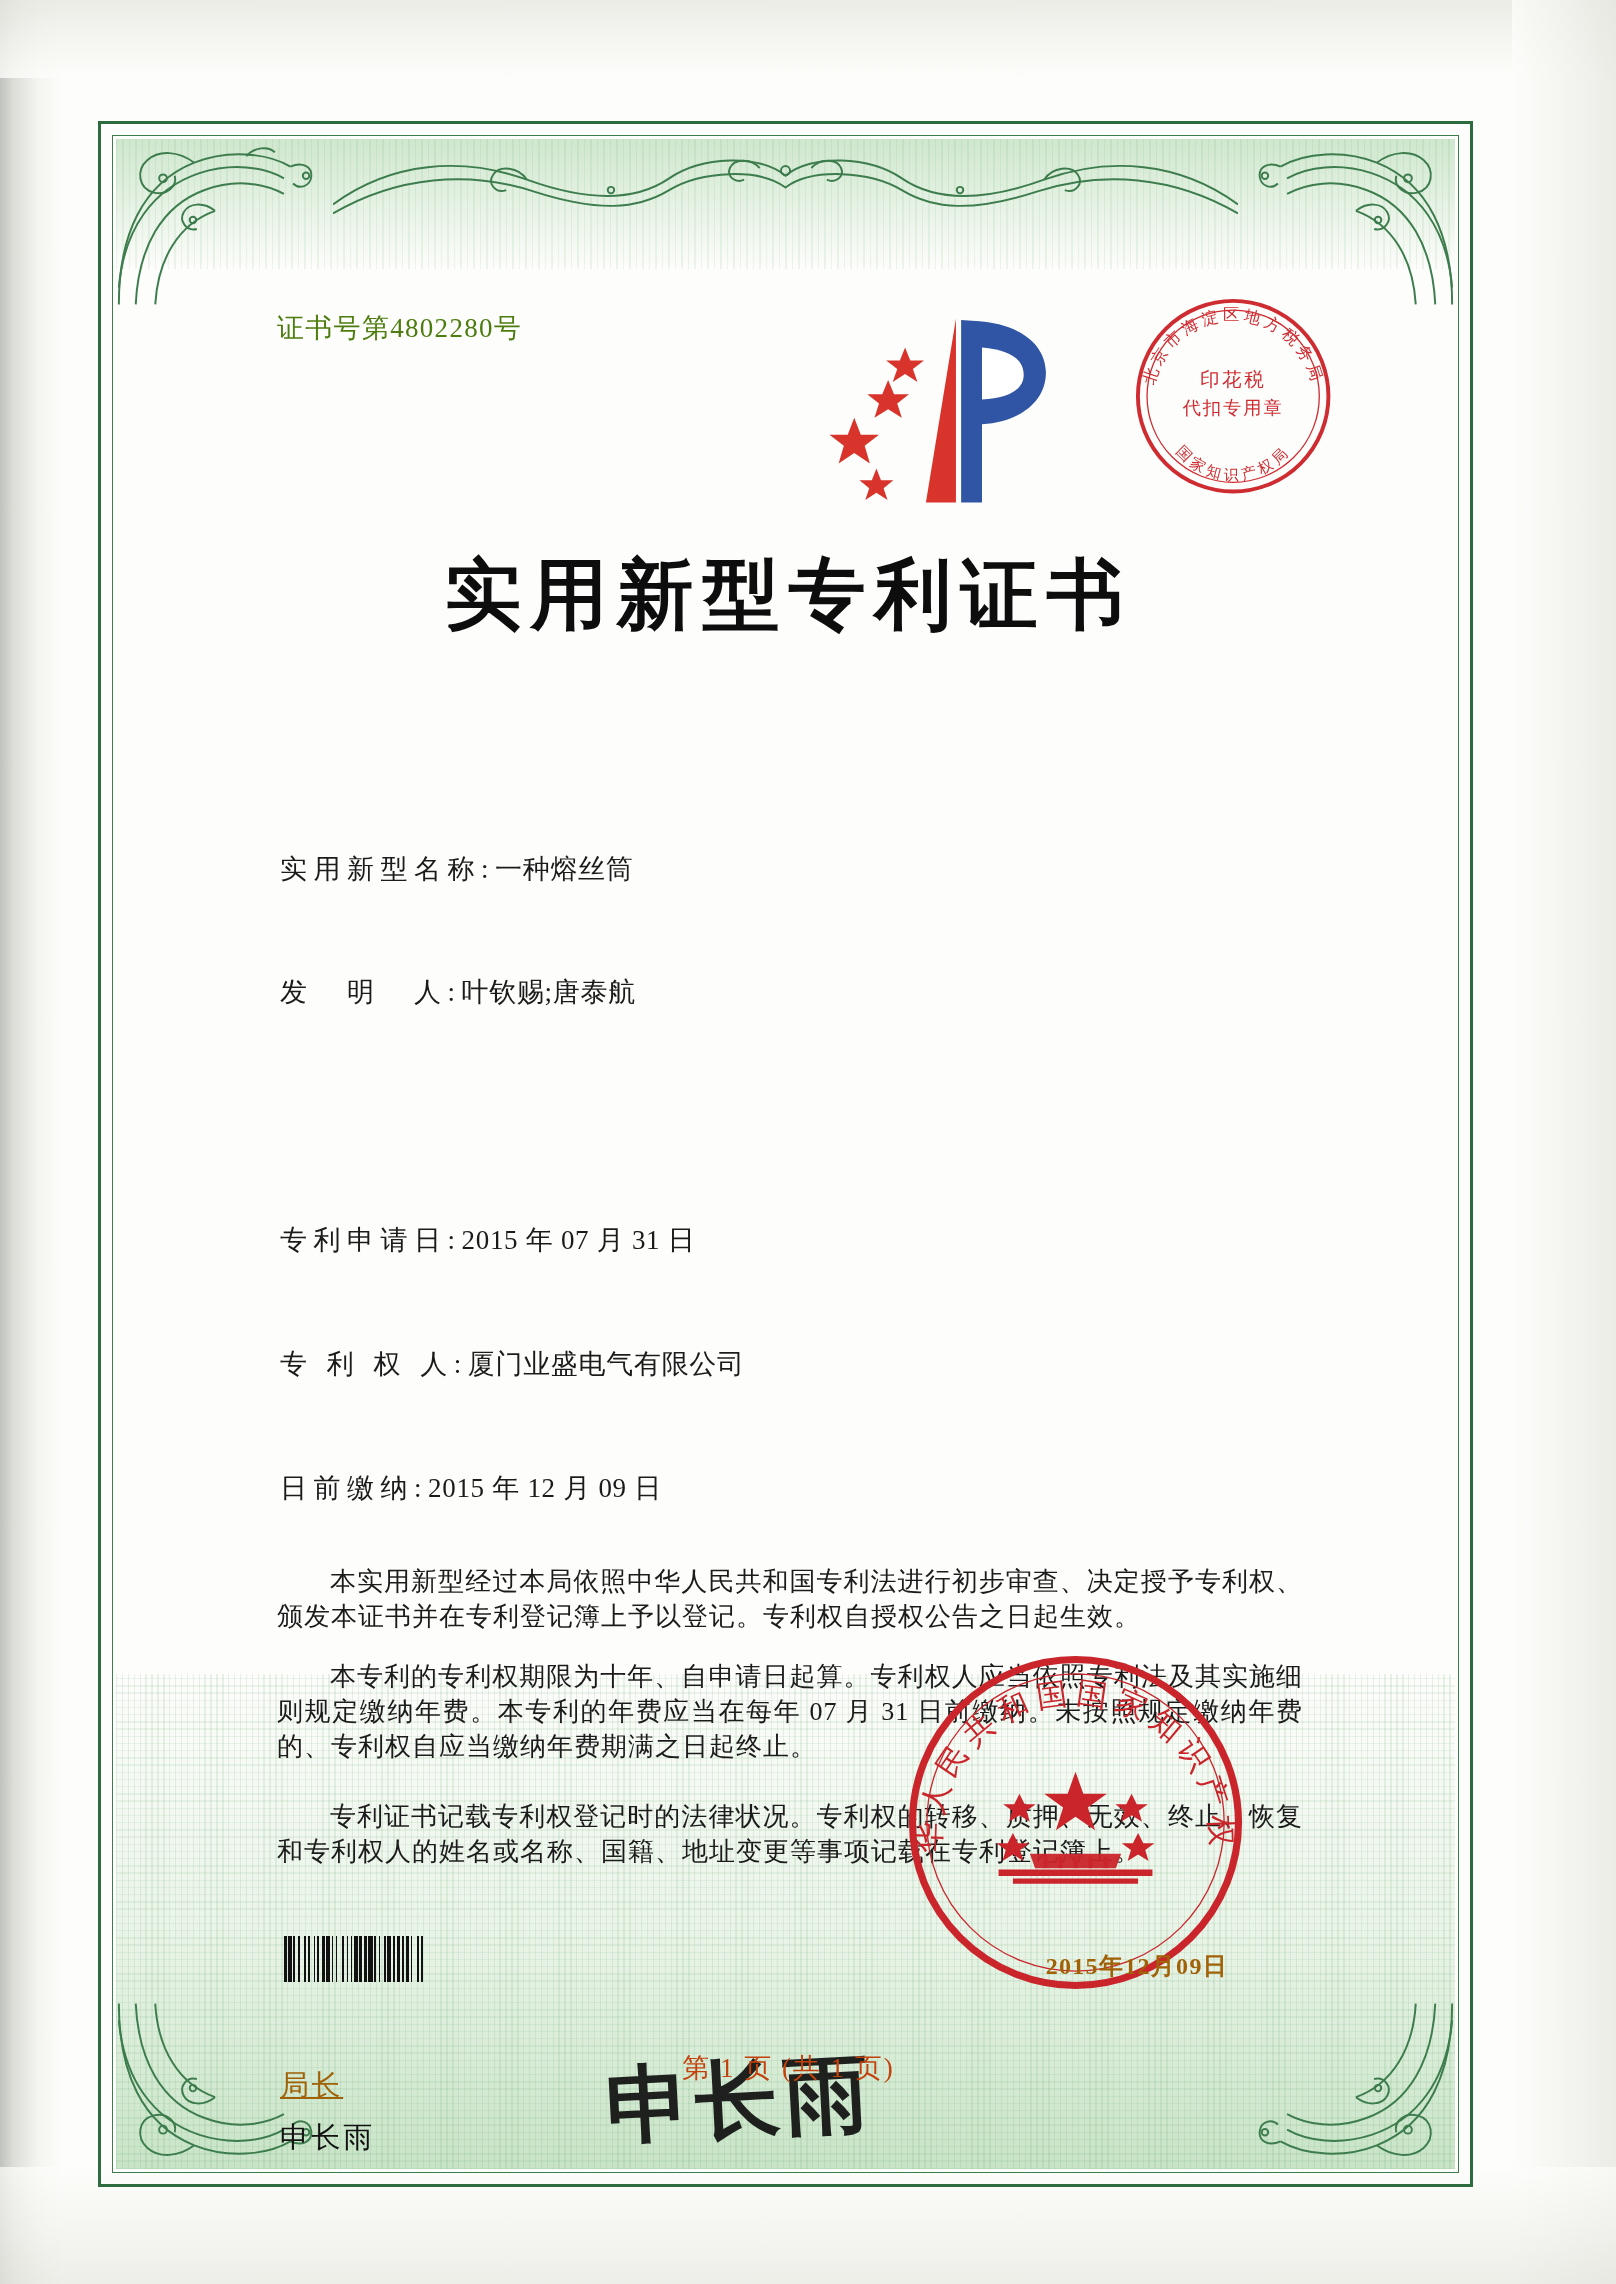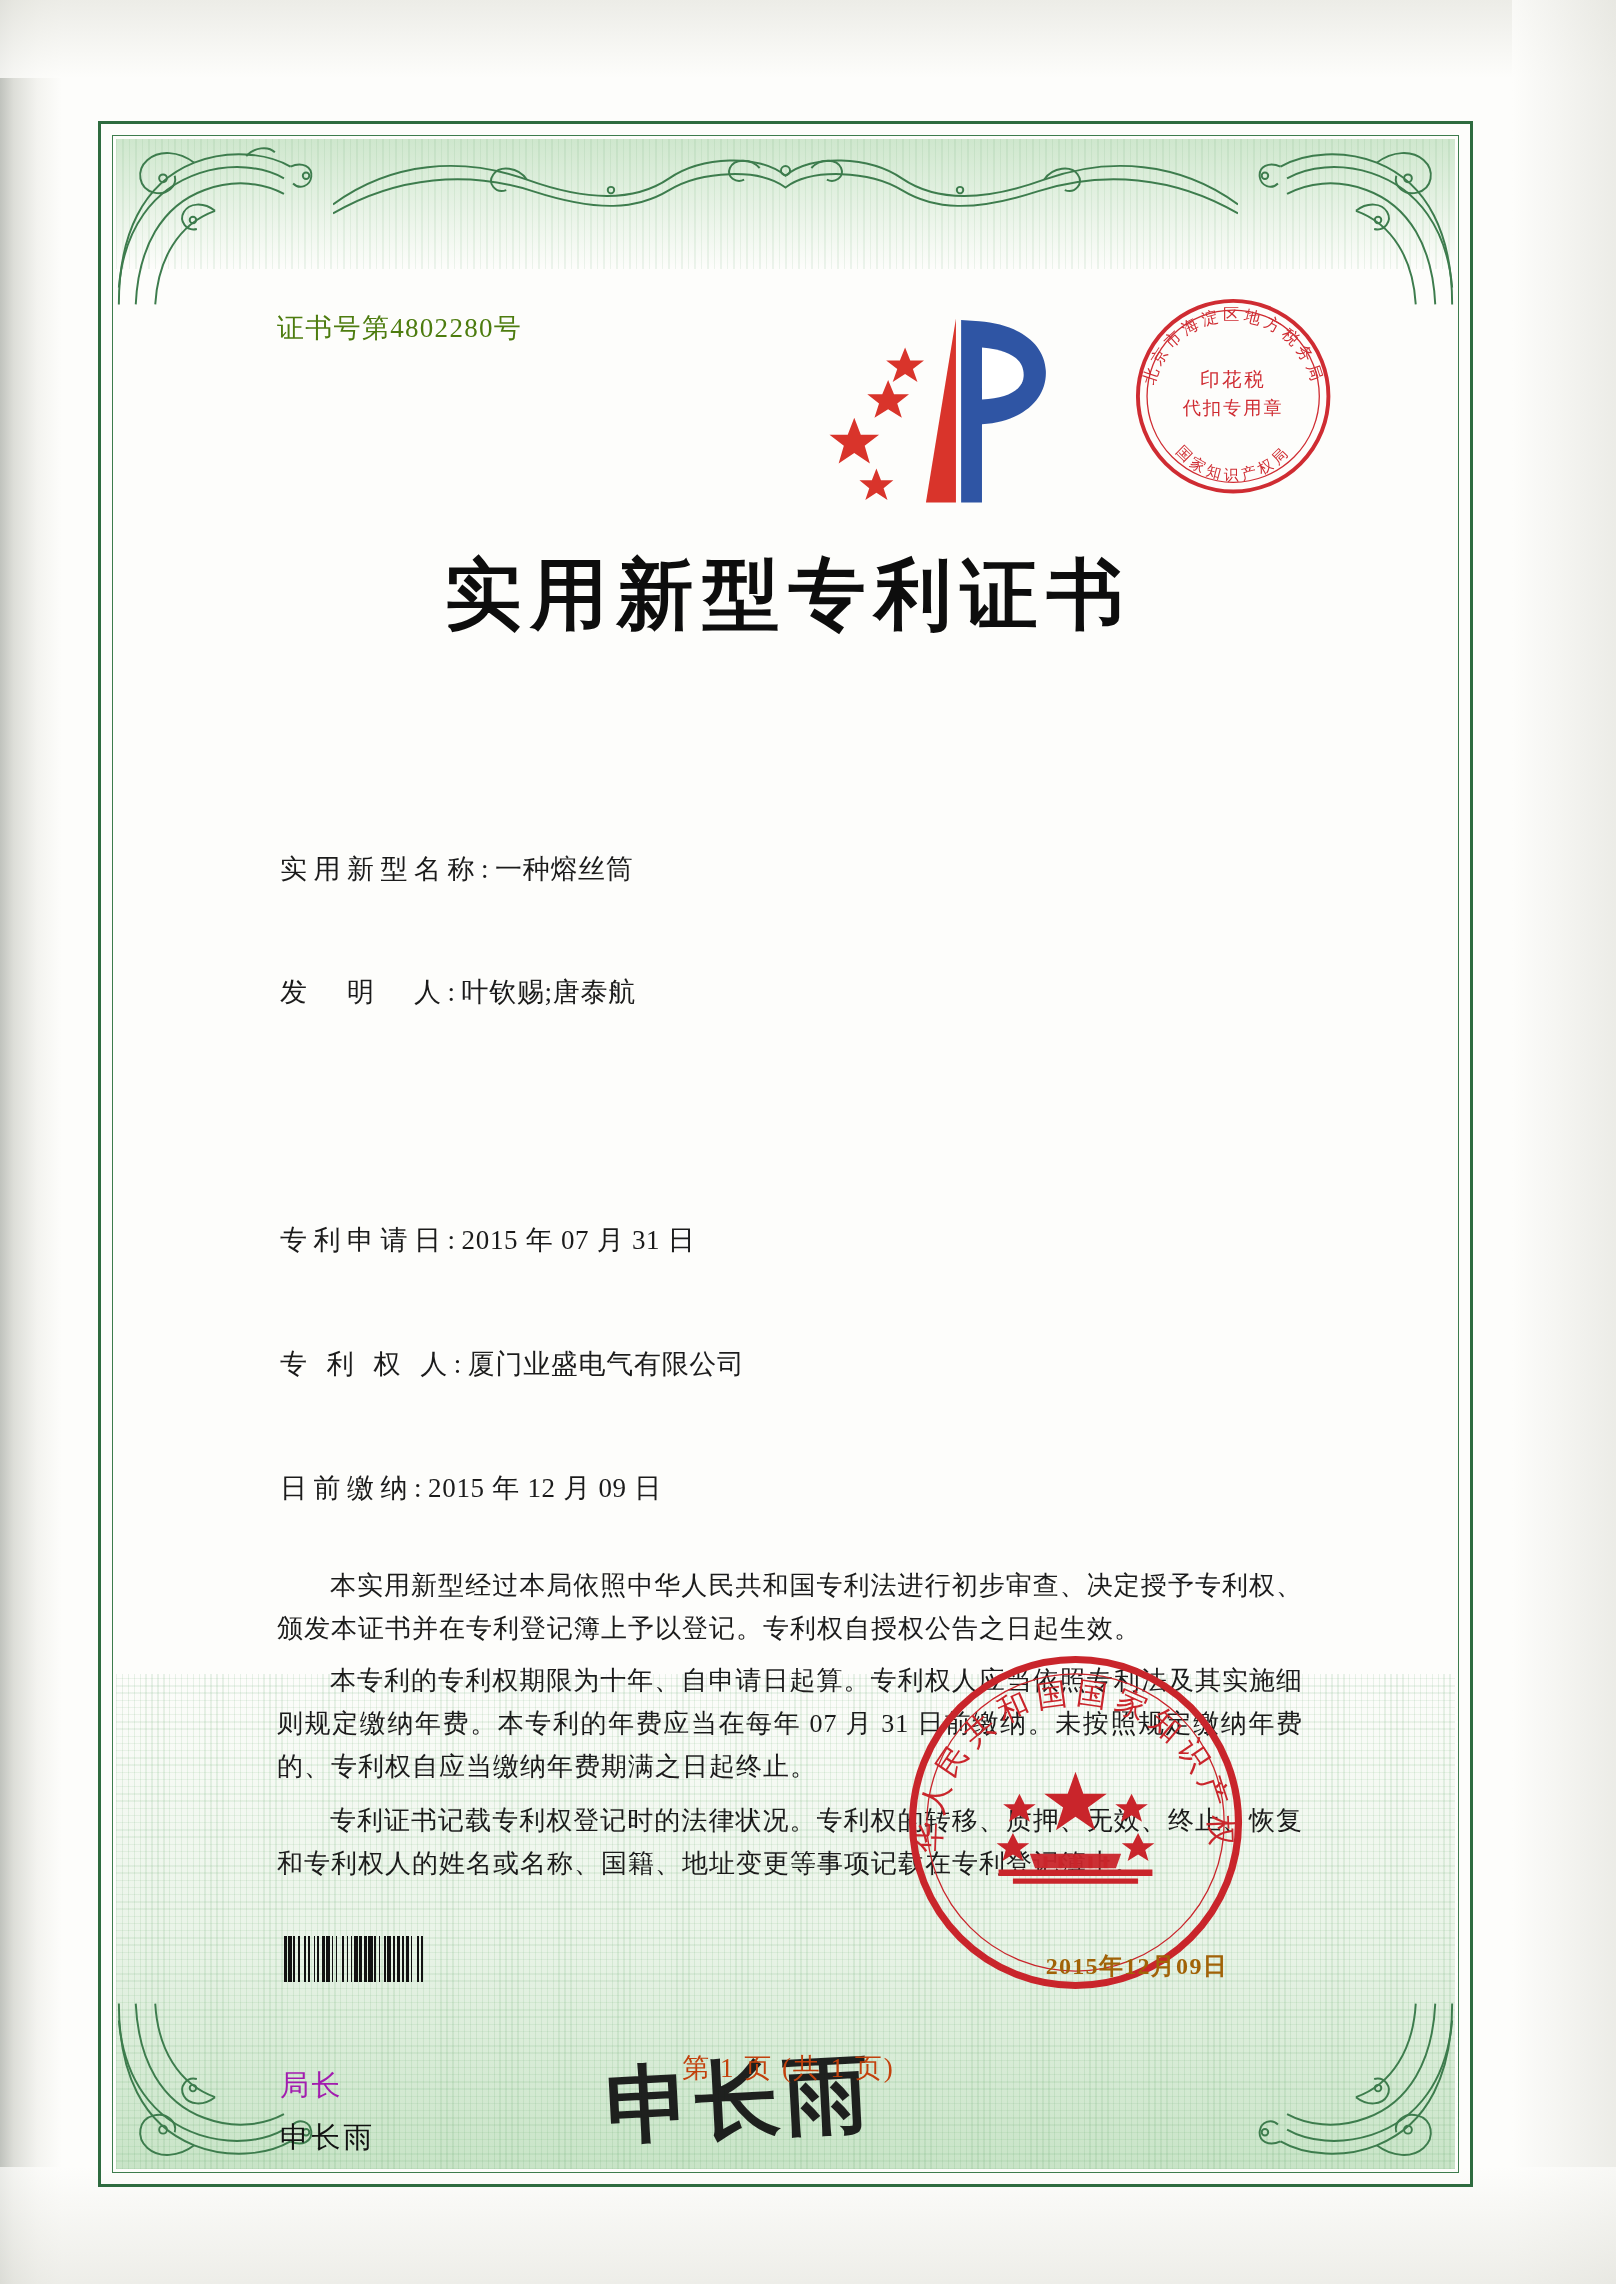--- a/index.html
+++ b/index.html
@@ -177,21 +177,21 @@
   #f-patno   { top: 899px; }
   #f-appdate { top: 1023px; }
   #f-owner   { top: 1147px; }
   #f-grant   { top: 1271px; }
 
   .para {
     position: absolute;
     left: 101px;
     right: 98px;
     font-size: 26px;
-    line-height: 43px;
+    line-height: 35px;
     color: #1b1b1b;
     text-indent: 53px;
     text-align: justify;
     letter-spacing: 1px;
   }
   #p1 { top: 1365px; }
   #p2 { top: 1460px; }
   #p3 { top: 1600px; }
 
   
@@ -205,21 +205,22 @@
     display: flex;
   }
   #barcode i { display: block; height: 100%; background: #111; }
 
   #director-label {
     position: absolute;
     left: 104px;
     top: 1867px;
     font-size: 29px;
     letter-spacing: 2.6px;
-    color: #a21caf;
+    color: #a16207;
+    text-decoration: underline;
   }
   #director-name {
     position: absolute;
     left: 104px;
     top: 1919px;
     font-size: 29px;
     letter-spacing: 2.6px;
     color: #121212;
   }
   #signature {

